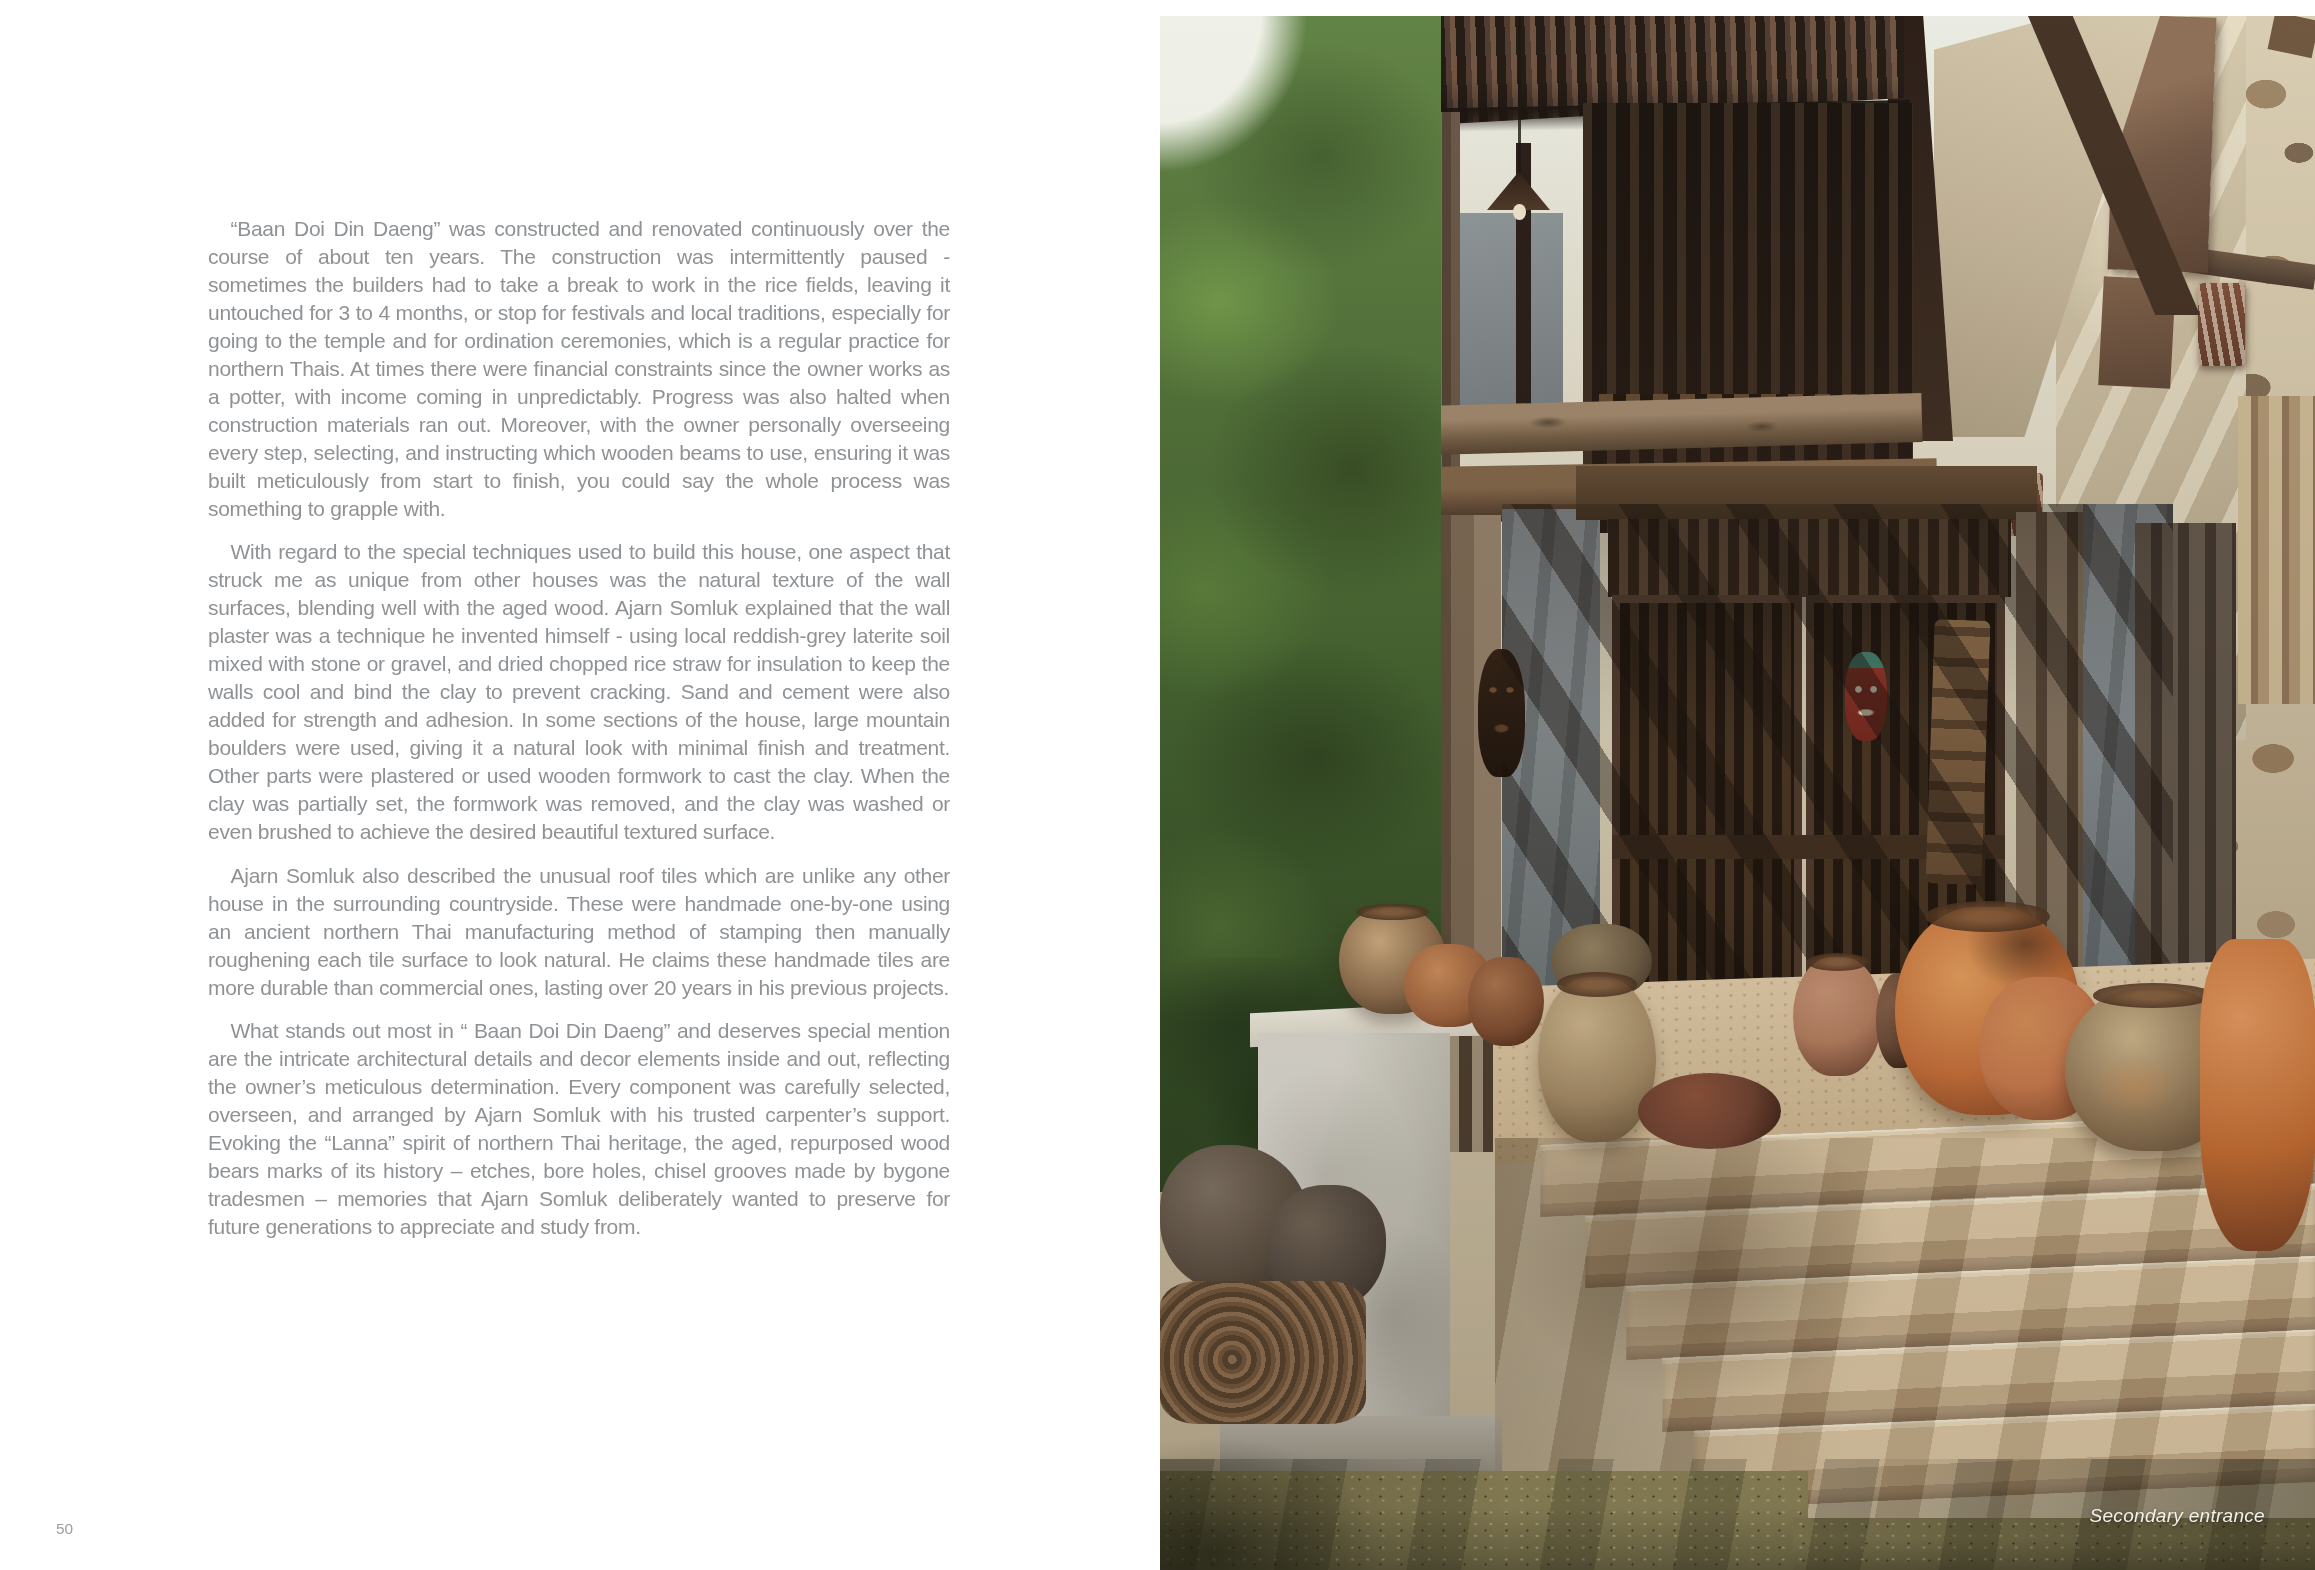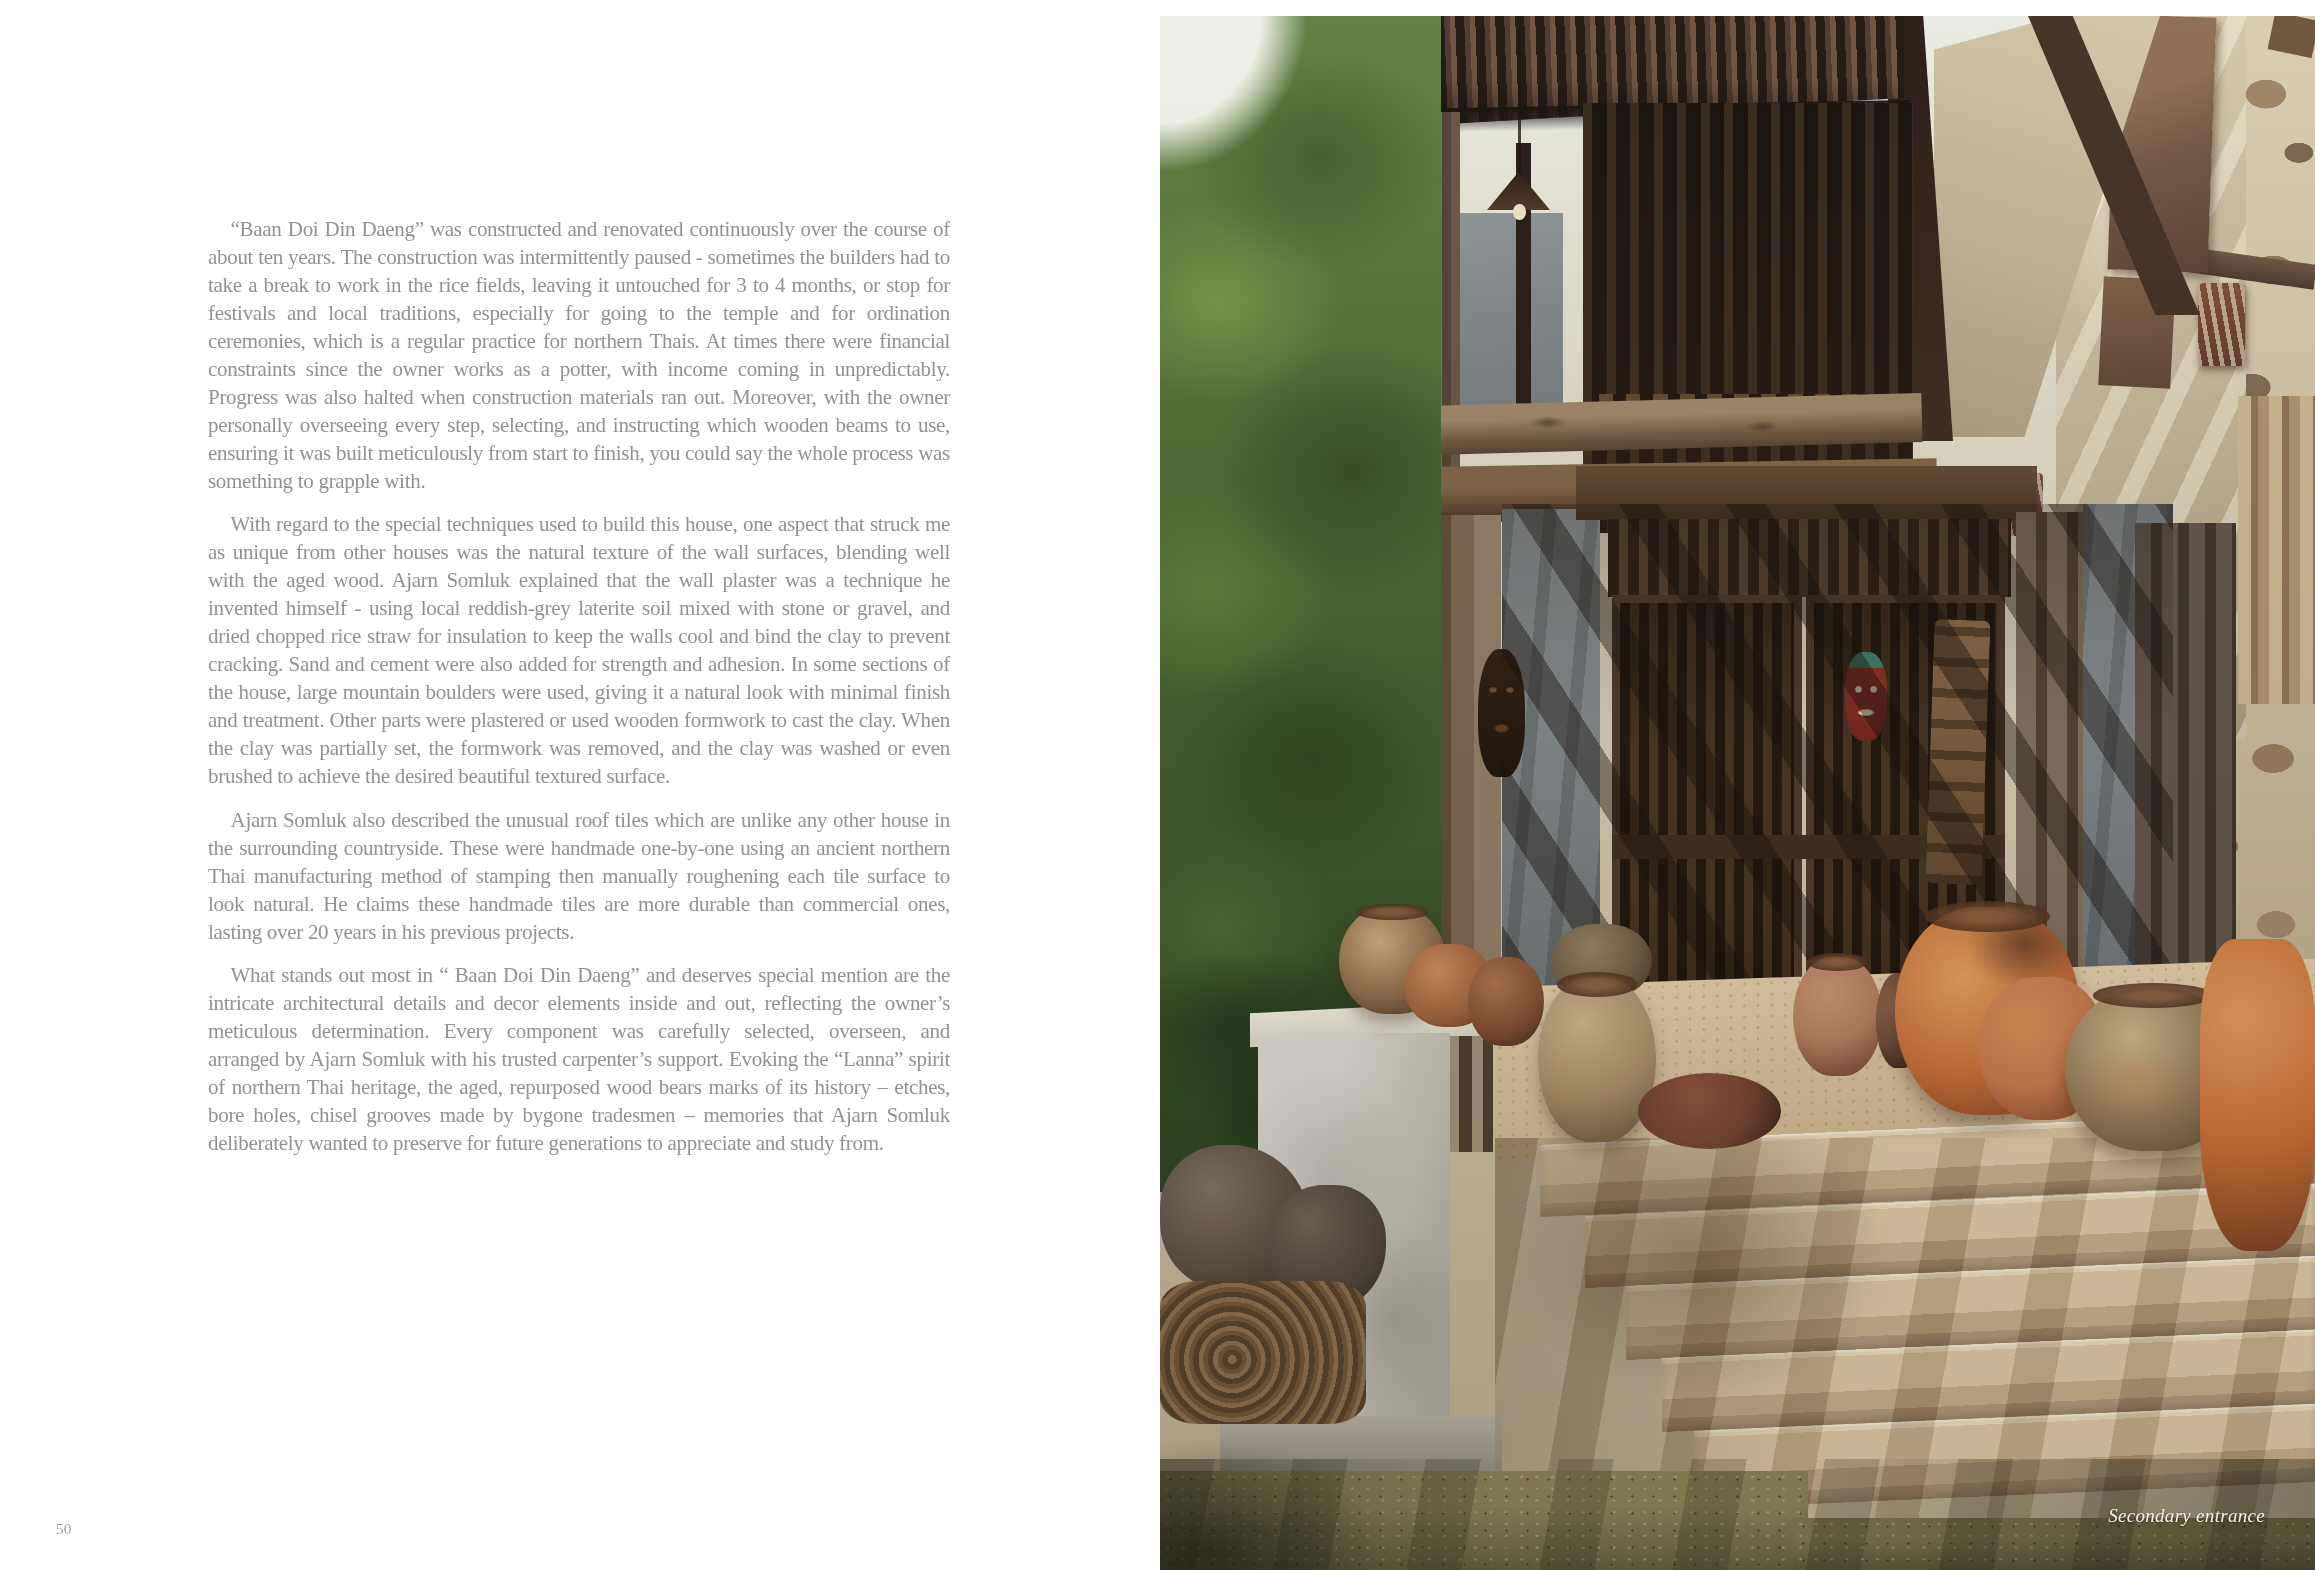--- a/index.html
+++ b/index.html
@@ -1,16 +1,16 @@
 <!DOCTYPE html>
 <html style="font-size:14.5px"><head>
 <meta charset="utf-8">
 <style>
   html,body{margin:0;padding:0;background:#ffffff;font-family:"Liberation Sans",sans-serif;}
-  .spread{position:relative;width:2316px;height:1570px;background:#ffffff;overflow:hidden;font-family:Liberation Serif, serif;}
+  .spread{position:relative;width:2316px;height:1570px;background:#ffffff;overflow:hidden;}
   .abs{position:absolute;}
   
   .text-col{position:absolute;left:208px;top:215px;width:742px;}
   .text-col p{margin:0 0 15.4px 0;text-indent:22.6px;text-align:justify;
     font-size:21px;line-height:28px;letter-spacing:-0.3px;color:#8f9295;}
   .pagenum{position:absolute;left:56px;top:1520px;font-size:15.4px;color:#9aa0a2;}
   
   .photo{position:absolute;left:1160px;top:16px;width:1156px;height:1570px;overflow:hidden;
     background:linear-gradient(180deg,#e9ebe2 0%,#d9d2bd 30%,#c9bda2 60%,#b7a98c 100%);}
   .pot{position:absolute;border-radius:48%/55%;}

